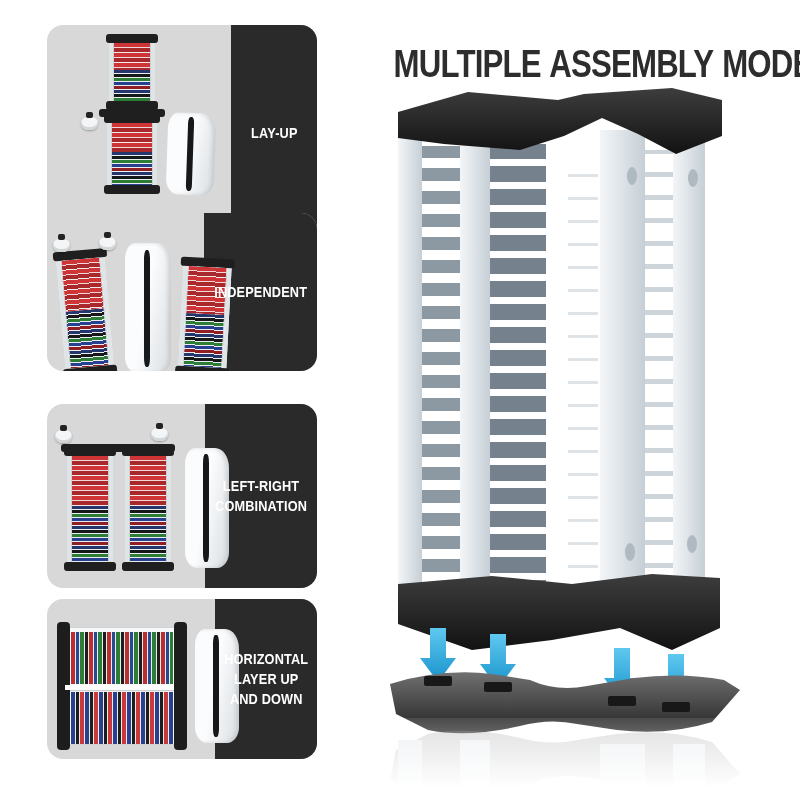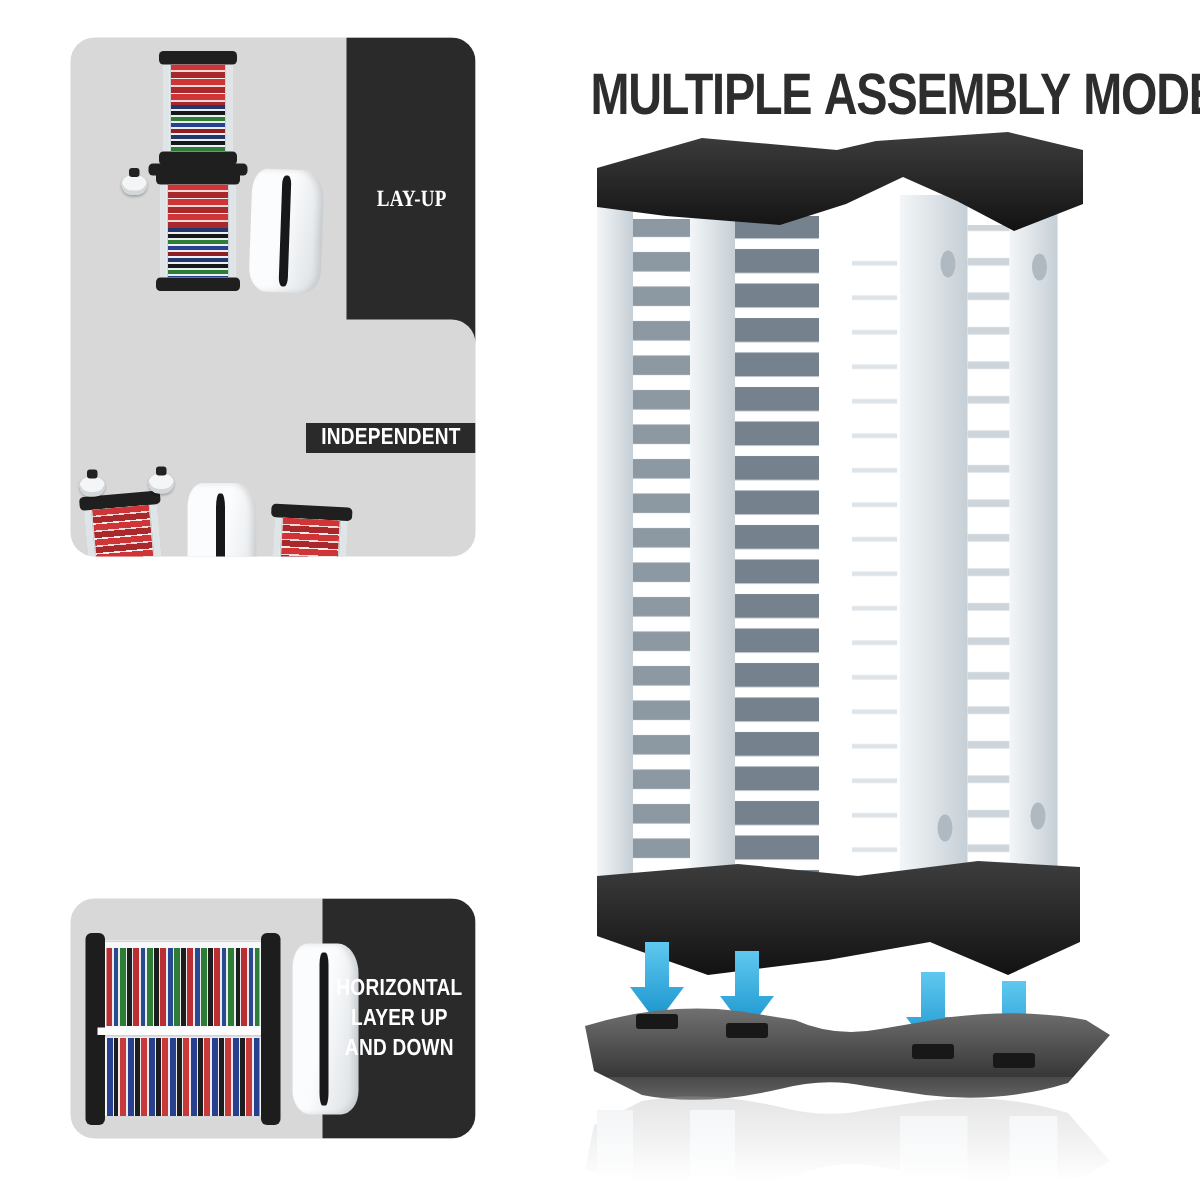--- a/index.html
+++ b/index.html
@@ -63,21 +63,21 @@
     white-space:nowrap; letter-spacing:-1px; word-spacing:2px;
     transform:scaleX(.8); transform-origin:center;
   }
   .render-svg { position:absolute; left:372px; top:72px; }
 </style>
 </head>
 <body>
 
 <div class="page">
 
-  <div class="mode-card" style="top:25px;height:217px;font-family:Liberation Serif, serif;">
+  <div class="mode-card" style="top:25px;height:217px;">
     <div class="card-image">
       <div class="tower" style="left:62px;top:16px;width:46px;height:62px;">
         <div class="games">
             <div class="zone-red"></div>
             <div class="zone-mix"></div>
           </div>
       </div>
       <div class="joint" style="left:52px;top:84px;width:66px;"></div>
       <div class="tower" style="left:60px;top:96px;width:50px;height:66px;">
         <div class="games">
@@ -86,21 +86,21 @@
           </div>
       </div>
       <div class="pad" style="left:34px;top:92px;"></div>
       <div class="ps5" style="left:120px;top:88px;width:48px;height:82px;transform:rotate(2deg);"></div>
     </div>
     <div class="card-label-panel">
       <span class="card-label">LAY-UP</span>
     </div>
   </div>
 
-  <div class="mode-card" style="top:213px;height:158px;align-items:center;">
+  <div class="mode-card" style="top:213px;height:158px;">
     <div class="card-image">
       <div class="tower" style="left:14px;top:44px;width:48px;height:112px;transform:rotate(-5deg);">
         <div class="games">
             <div class="zone-red"></div>
             <div class="zone-mix"></div>
           </div>
       </div>
       <div class="pad" style="left:6px;top:26px;"></div>
       <div class="pad" style="left:52px;top:24px;"></div>
       <div class="ps5" style="left:78px;top:30px;width:46px;height:130px;"></div>
@@ -109,20 +109,44 @@
             <div class="zone-red"></div>
             <div class="zone-mix"></div>
           </div>
       </div>
     </div>
     <div class="card-label-panel">
       <span class="card-label">INDEPENDENT</span>
     </div>
   </div>
 
+  <div class="mode-card" style="top:404px;height:184px;">
+    <div class="card-image">
+      <div class="joint" style="left:14px;top:40px;width:114px;"></div>
+      <div class="tower" style="left:20px;top:50px;width:46px;height:110px;">
+        <div class="games">
+            <div class="zone-red"></div>
+            <div class="zone-mix"></div>
+          </div>
+      </div>
+      <div class="tower" style="left:78px;top:50px;width:46px;height:110px;">
+        <div class="games">
+            <div class="zone-red"></div>
+            <div class="zone-mix"></div>
+          </div>
+      </div>
+      <div class="pad" style="left:8px;top:26px;"></div>
+      <div class="pad" style="left:104px;top:24px;"></div>
+      <div class="ps5" style="left:138px;top:44px;width:44px;height:120px;"></div>
+    </div>
+    <div class="card-label-panel">
+      <span class="card-label">LEFT-RIGHT
+COMBINATION</span>
+    </div>
+  </div>
 
   <div class="mode-card" style="top:599px;height:160px;">
     <div class="card-image">
       <div class="hrack" style="left:16px;top:28px;width:118px;height:118px;">
         <div class="hrow r1"></div>
         <div class="shelfline"></div>
         <div class="hrow r2"></div>
       </div>
       <div class="ps5" style="left:148px;top:30px;width:44px;height:114px;"></div>
     </div>

